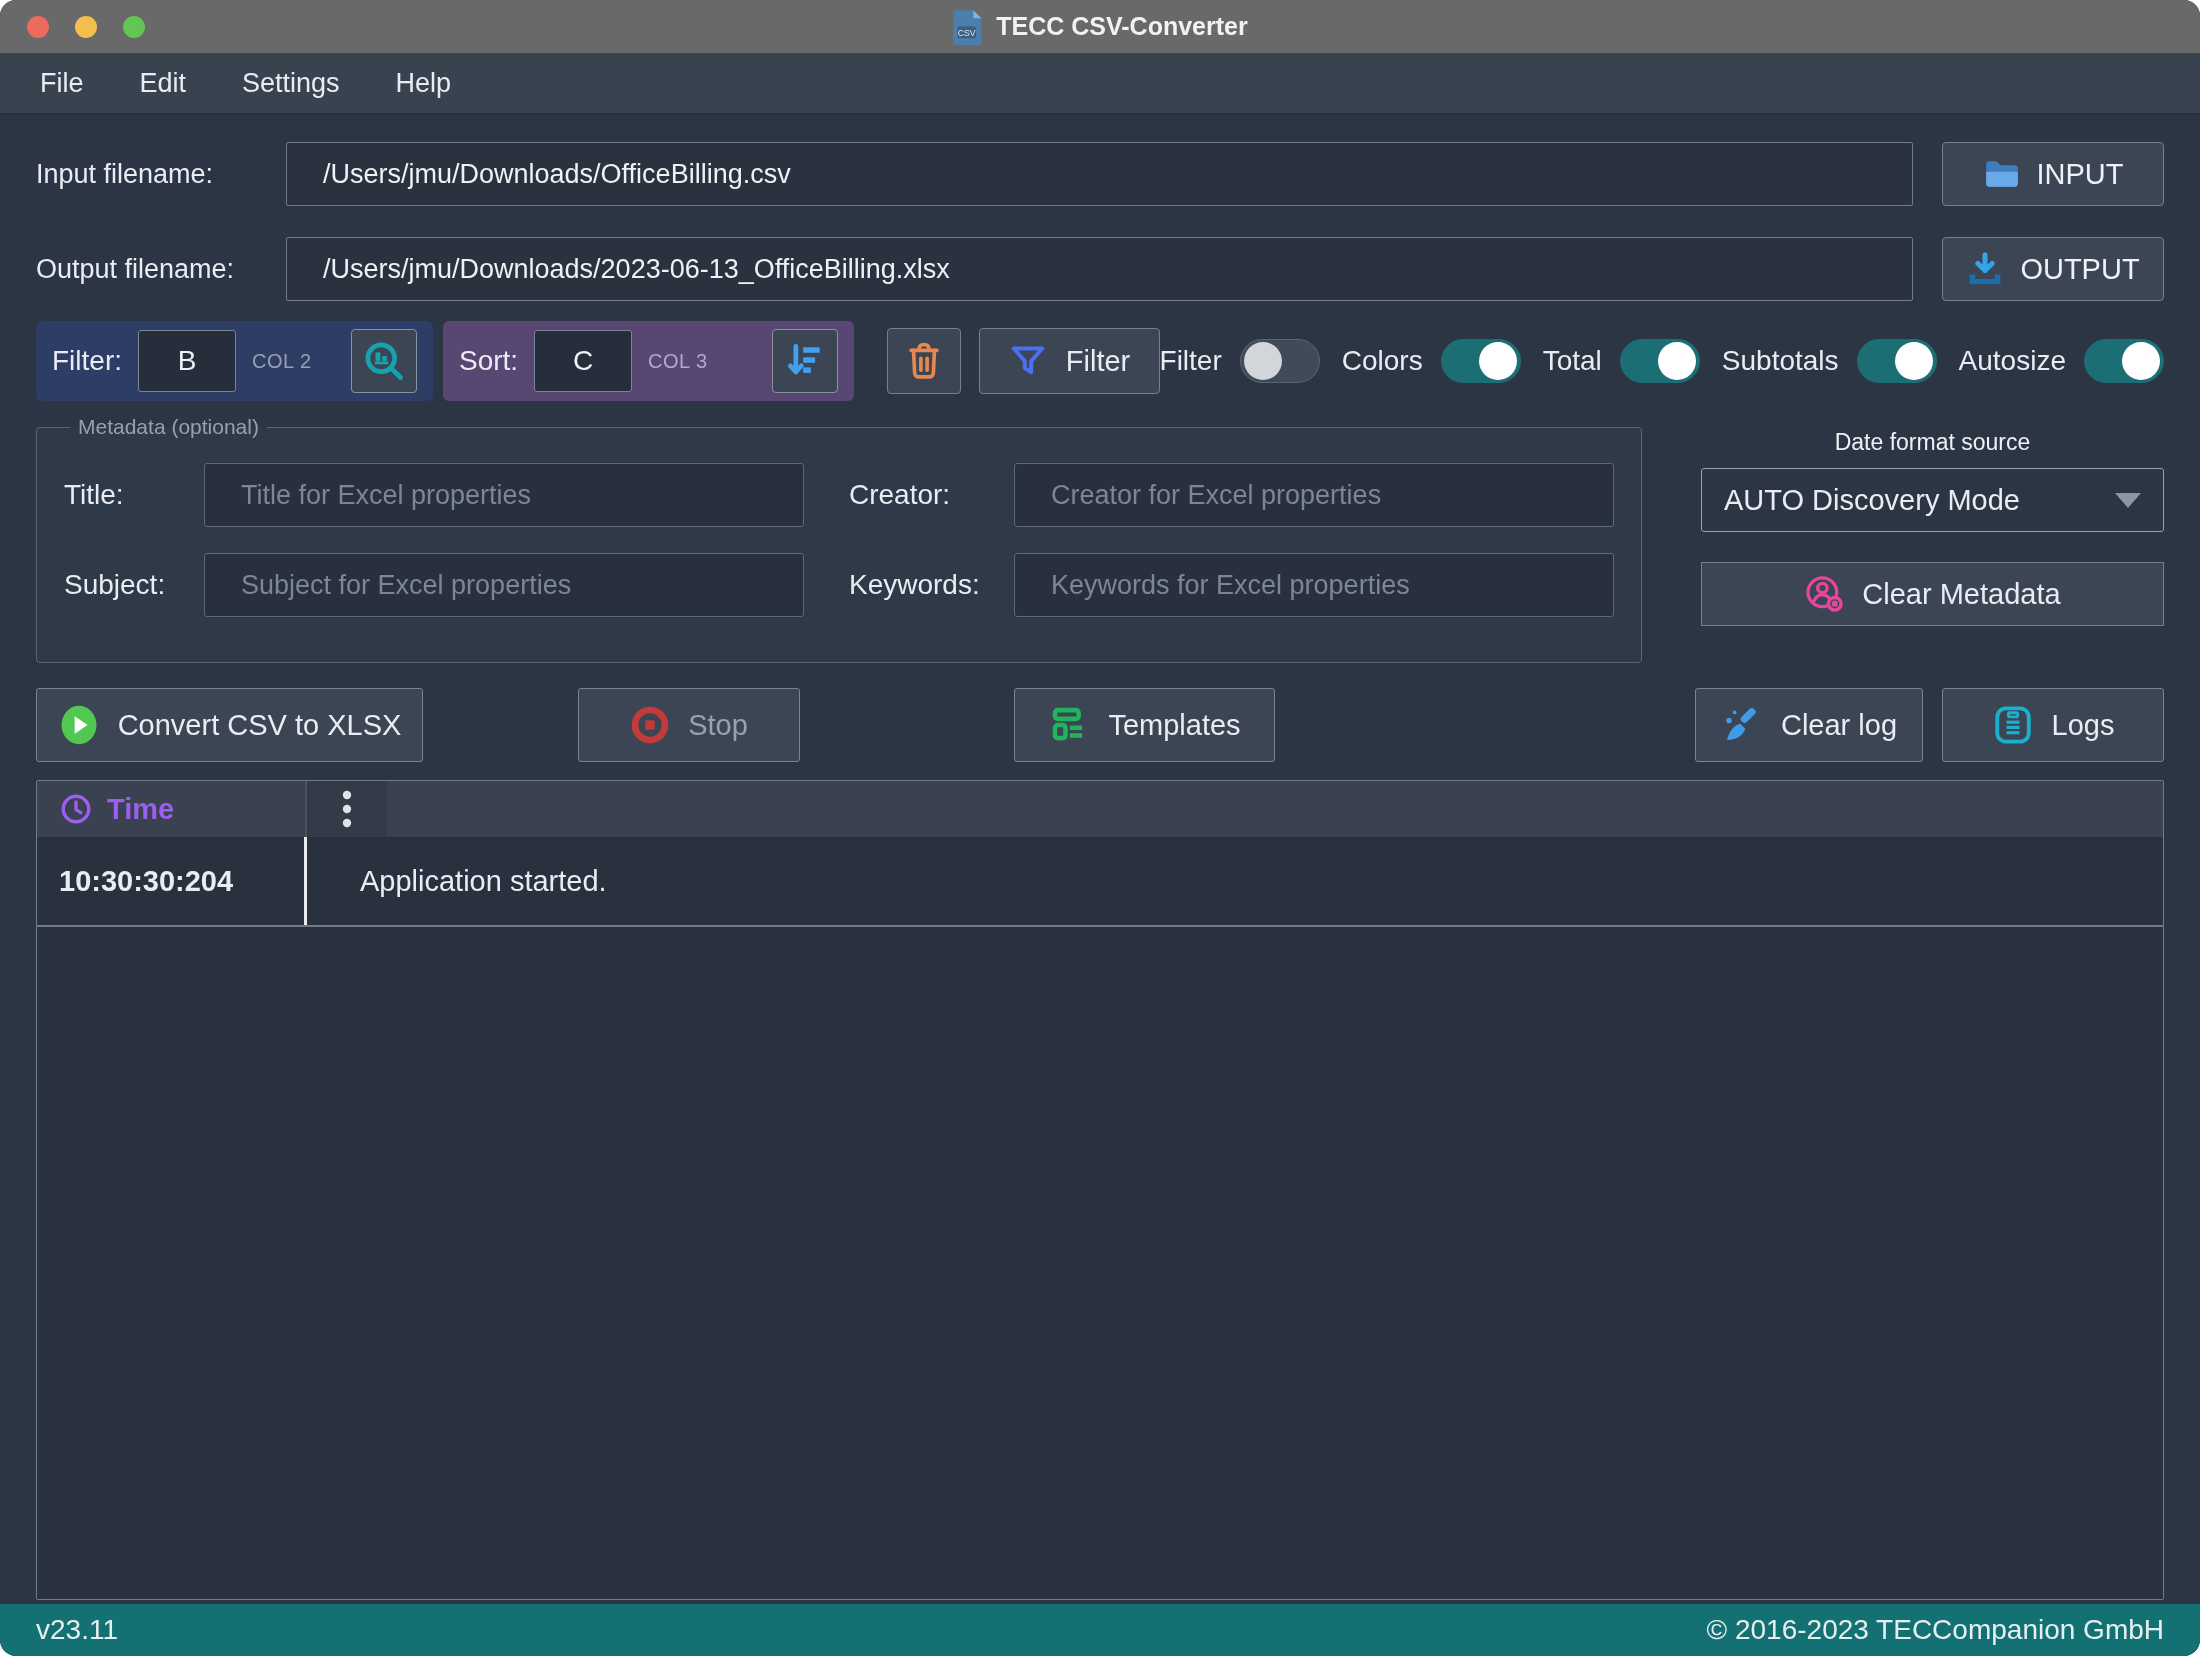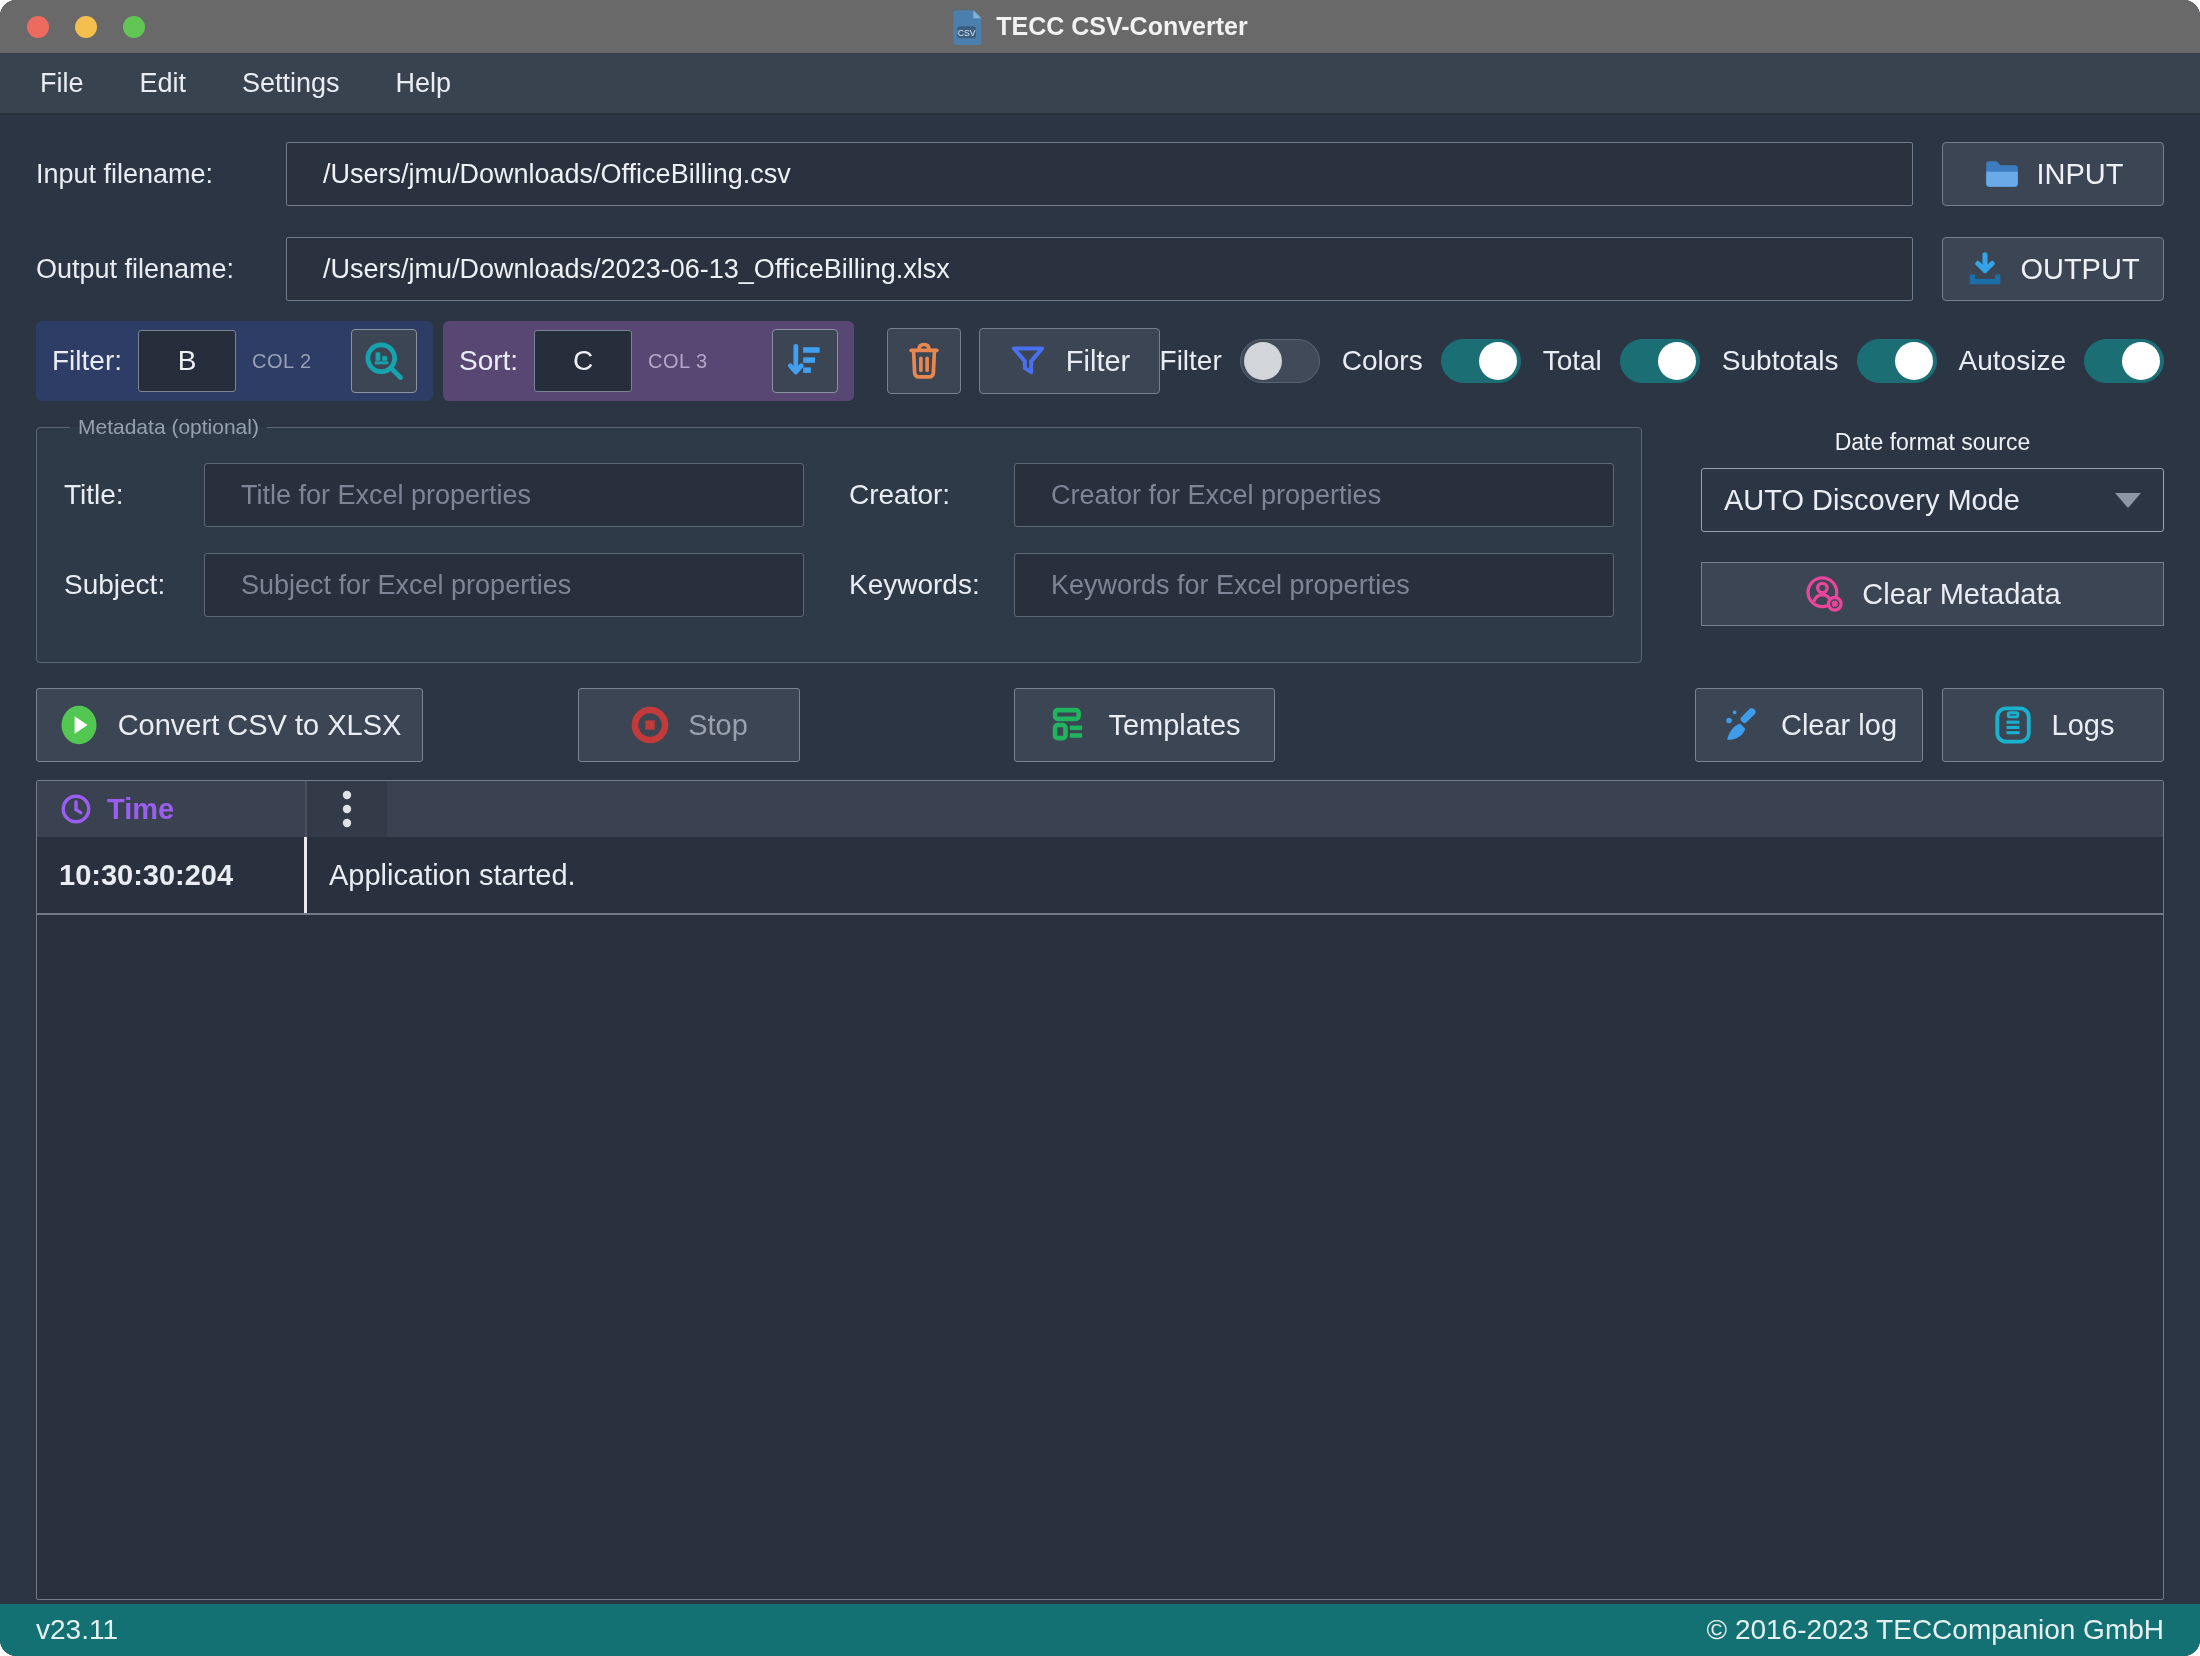--- a/index.html
+++ b/index.html
@@ -97,21 +97,21 @@
   .btn-logs { width:222px; margin-left:19px; }
 
   
   .log-table { margin-top:18px; flex:1; border:1px solid #717b8a; border-radius:2px;
                display:flex; flex-direction:column; margin-bottom:4px; background:#29313f; overflow:hidden; }
   .log-header { height:56px; background:#3a4150; display:flex; flex:none; }
   .hcell { display:flex; align-items:center; gap:14px; font-size:29px; font-weight:bold; padding-left:22px; }
   .hcell.time { width:270px; color:#9b5ef0; border-right:2px solid #4a5260; }
   .hcell.status { flex:1; color:#4f6de4; }
   .hmenu { width:80px; background:#333a48; display:flex; align-items:center; justify-content:center; cursor:pointer; }
-  .log-row { height:78px; display:flex; align-items:center; border-bottom:2px solid #707a88; flex:none; }
+  .log-row { height:90px; display:flex; align-items:center; border-bottom:2px solid #707a88; flex:none;gap:31px; }
   .rcell-time { width:270px; padding-left:22px; font-size:29px; font-weight:bold;
                 border-right:3px solid #e8eaee; height:100%; display:flex; align-items:center; }
   .rcell-status { flex:1; padding-left:22px; font-size:29px; }
   .log-body { flex:1; }
 
   
   .footer { height:52px; background:#147173; flex:none; display:flex; align-items:center;
             padding:0 36px; font-size:28px; color:#e6efef; border-radius:0 0 16px 16px; }
   .footer .copyright { margin-left:auto; }
   svg { display:block; }

